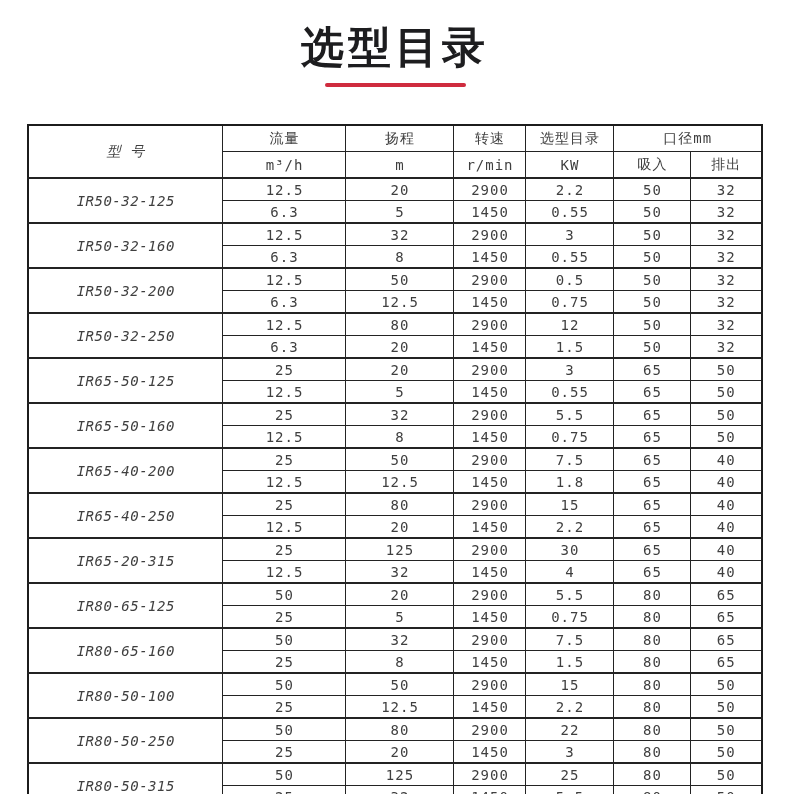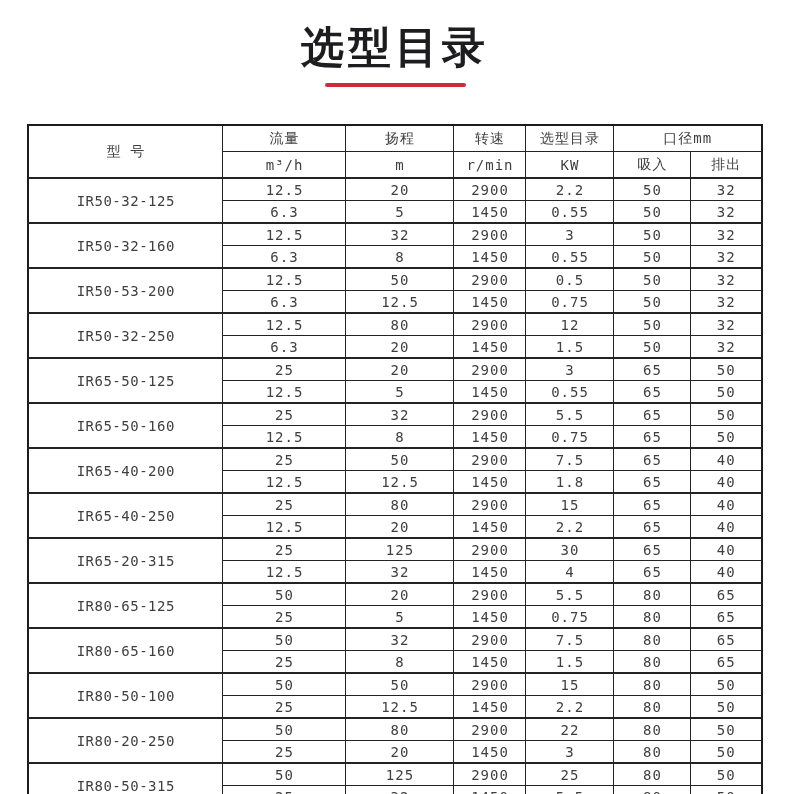--- a/index.html
+++ b/index.html
@@ -49,21 +49,21 @@
     font-weight: 400;
     overflow: hidden;
     white-space: nowrap;
   }
   table.spec { border: 2px solid #1c1c1c; }
   table.spec thead th { height: 25px; }
   table.spec tbody td { height: 21px; }
   
   table.spec tbody tr.group-start td { border-top-width: 2px; }
   table.spec thead tr:first-child th { border-bottom-width: 1px; }
-  .model-col { letter-spacing: 0.5px; }
+  .model-col { letter-spacing: 0.5px; font-style: italic; }
 </style>
 </head>
 <body>
 
 <div class="page">
 
   <div class="title">选型目录</div>
   <div class="divider" style="background: rgb(207, 43, 62);"></div>
 
   <table class="spec">
@@ -125,21 +125,21 @@
     <tr>
       <td>6.3</td>
       <td>8</td>
       <td>1450</td>
       <td>0.55</td>
       <td>50</td>
       <td>32</td>
     </tr>
 
     <tr class="group-start">
-      <td rowspan="2" class="model-col">IR50-53-200</td>
+      <td rowspan="2" class="model-col">IR50-32-200</td>
       <td>12.5</td>
       <td>50</td>
       <td>2900</td>
       <td>0.5</td>
       <td>50</td>
       <td>32</td>
     </tr>
     <tr>
       <td>6.3</td>
       <td>12.5</td>
@@ -305,21 +305,21 @@
     <tr>
       <td>25</td>
       <td>12.5</td>
       <td>1450</td>
       <td>2.2</td>
       <td>80</td>
       <td>50</td>
     </tr>
 
     <tr class="group-start">
-      <td rowspan="2" class="model-col">IR80-20-250</td>
+      <td rowspan="2" class="model-col">IR80-50-250</td>
       <td>50</td>
       <td>80</td>
       <td>2900</td>
       <td>22</td>
       <td>80</td>
       <td>50</td>
     </tr>
     <tr>
       <td>25</td>
       <td>20</td>

